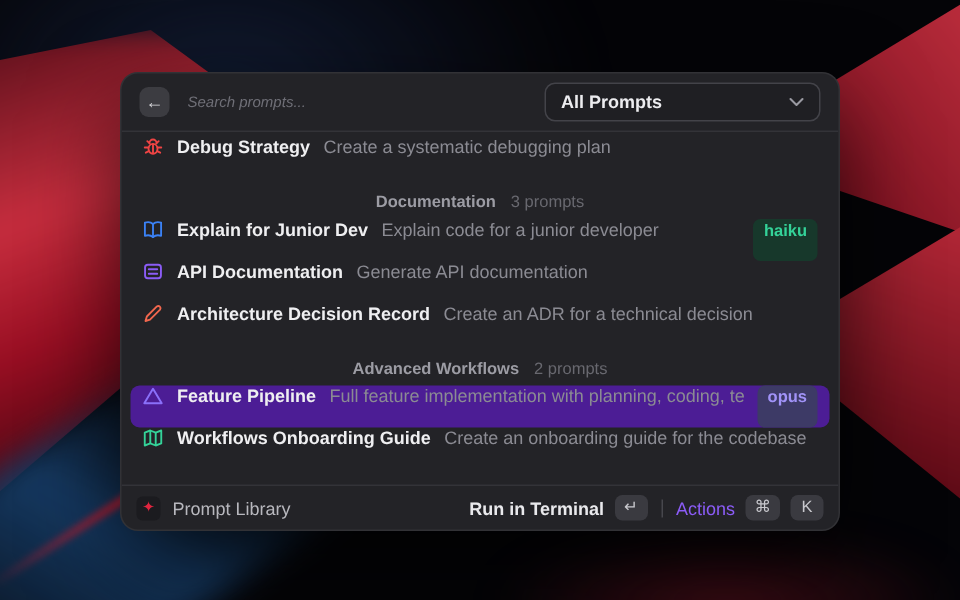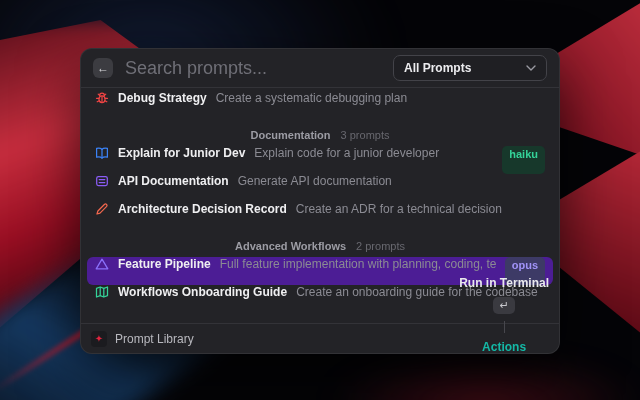--- a/index.html
+++ b/index.html
@@ -16,44 +16,44 @@
   .wp-blue-bl{left:-70px;top:265px;width:330px;height:150px;background:linear-gradient(65deg,transparent,#1c4a7e 45%,transparent 75%);transform:rotate(-35deg);filter:blur(10px);}
   .wp-red-line{left:-25px;top:325px;width:230px;height:6px;background:linear-gradient(90deg,transparent,#e22540,transparent);transform:rotate(-33deg);filter:blur(2px);}
   .wp-red-bottom{left:330px;top:355px;width:310px;height:90px;background:radial-gradient(closest-side,#55101c,transparent);filter:blur(12px);}
   .wp-dim{inset:0;background:rgba(0,0,0,.22);}
 
   
   .palette{position:absolute;left:80px;top:48px;width:480px;height:306px;background:#232327;border:1px solid rgba(255,255,255,.07);border-radius:12px;box-shadow:0 24px 60px rgba(0,0,0,.65);display:flex;flex-direction:column;box-sizing:border-box;overflow:hidden;}
 
   .palette-header{display:flex;align-items:center;gap:10px;height:38px;padding:0 12px;border-bottom:1px solid #333338;flex:none;}
   .back-btn{width:20px;height:20px;border:none;border-radius:6px;background:#3c3c41;color:#d8d8dc;font-size:12px;line-height:20px;text-align:center;padding:0;cursor:pointer;flex:none;display:flex;align-items:center;justify-content:center;font-family:inherit;}
-  .search{flex:1;background:transparent;border:none;outline:none;color:#e8e8ea;font-size:18px;font-family:inherit;min-width:0;}
+  .search{flex:1;background:transparent;border:none;outline:none;color:#e8e8ea;font-size:10px;font-family:inherit;min-width:0;font-style:italic;}
   .search::placeholder{color:#6f6f77;}
-  .dropdown{flex:none;display:flex;align-items:center;justify-content:space-between;width:154px;height:26px;padding:0 10px;box-sizing:border-box;background:#1f1f23;border:1px solid #434349;border-radius:7px;color:#ececef;font-size:12px;font-weight:600;font-family:inherit;cursor:pointer;}
+  .dropdown{flex:none;display:flex;align-items:center;justify-content:space-between;width:184px;height:26px;padding:0 10px;box-sizing:border-box;background:#1f1f23;border:1px solid #434349;border-radius:7px;color:#ececef;font-size:12px;font-weight:600;font-family:inherit;cursor:pointer;}
   .dropdown .chev{color:#9a9aa2;display:flex;align-items:center;}
 
   .list{flex:1;padding:3px 6px;overflow:hidden;}
   .section-header{display:flex;align-items:baseline;gap:10px;padding:10px 8px 5px;justify-content:center;}
   .section-title{font-size:11px;font-weight:700;color:#9c9ca4;}
   .section-count{font-size:11px;color:#68686f;}
   .row{display:flex;gap:9px;height:28px;padding:0 8px;border-radius:6px;cursor:pointer;}
   .row.selected{background:#4c1d95;}
   .row-icon{width:14px;height:14px;flex:none;display:flex;align-items:center;justify-content:center;}
   .row-icon svg{width:14px;height:14px;display:block;}
   .row-title{font-size:12px;font-weight:600;color:#efeff1;white-space:nowrap;flex:none;}
   .row-desc{font-size:12px;color:#8b8b93;white-space:nowrap;overflow:hidden;flex:1;min-width:0;}
   .badge{flex:none;margin-left:auto;font-size:11px;font-weight:600;padding:2.5px 7px;border-radius:5px;line-height:1;}
 
   .palette-footer{flex:none;display:flex;align-items:center;justify-content:space-between;height:29px;padding:0 10px;border-top:1px solid #333338;}
   .footer-left{display:flex;align-items:center;gap:8px;}
   .logo{width:16px;height:16px;border-radius:4px;background:#1b1b1f;display:flex;align-items:center;justify-content:center;flex:none;}
   .logo .spark{color:#e0253f;font-size:10px;line-height:1;}
   .app-name{font-size:12px;color:#b8b8be;}
-  .footer-right{display:flex;align-items:center;gap:7px;flex-direction:column;}
-  .action-label{font-size:12px;color:#14b8a6;cursor:pointer;font-weight:bold;}
+  .footer-right{display:flex;align-items:center;gap:7px;}
+  .action-label{font-size:12px;color:#8b5cf6;cursor:pointer;}
   .action-label.primary{color:#e9e9ec;font-weight:600;}
   .keycap{background:#3a3a40;color:#c8c8cd;border-radius:5px;font-size:11px;padding:3px 6px;line-height:1;min-width:10px;text-align:center;}
   .fsep{width:1px;height:12px;background:#47474d;margin:0 2px;}
 </style>
 </head>
 <body>
 
 <div class="screen">
   <div class="wp">
     <div class="wp-navy"></div>

